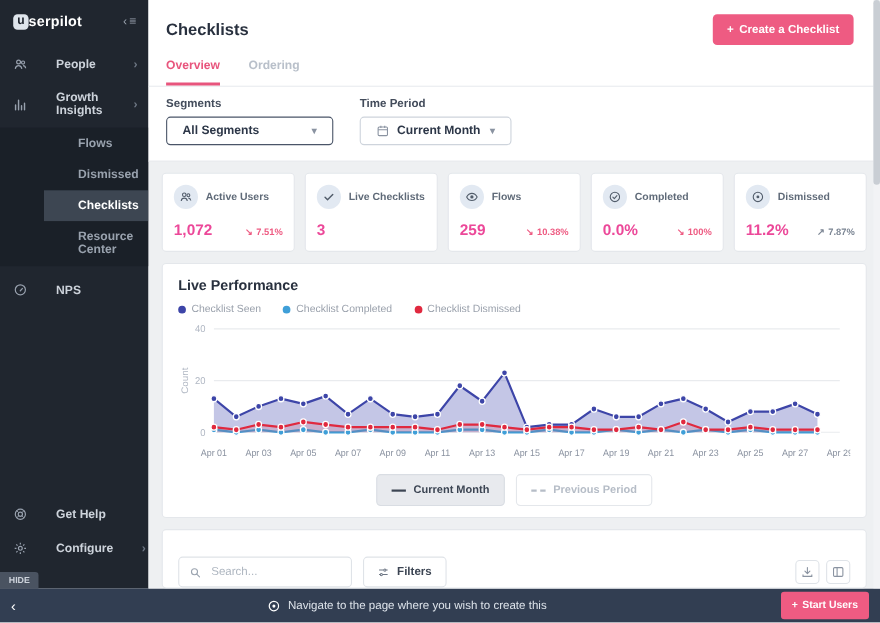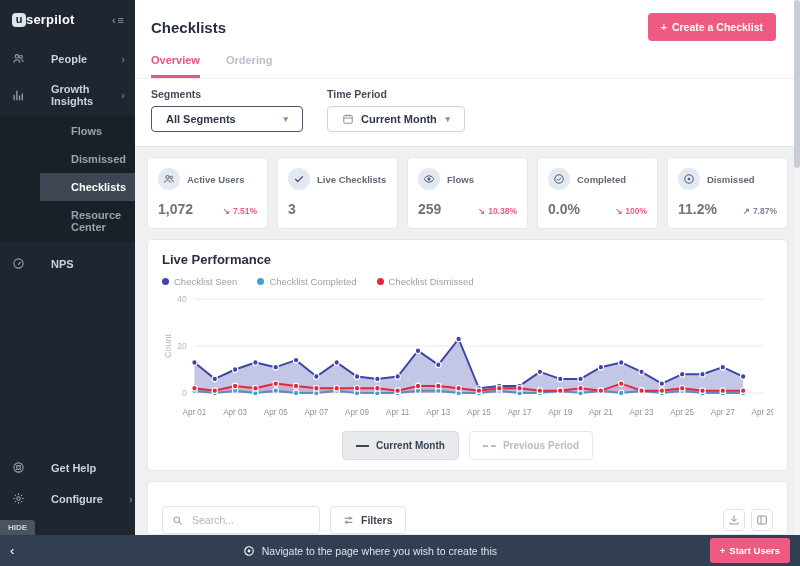--- a/index.html
+++ b/index.html
@@ -40,21 +40,21 @@
   .select .ic{width:12px;height:12px;color:#8a93a1;flex:none;}
   .caret{margin-left:auto;color:#8a93a1;font-size:9px;}
 
   .stats-row{display:flex;gap:9px;padding:10px 12px 4px;}
   .stat-card{flex:1;background:#fff;border:1px solid #e4e7eb;border-radius:4px;padding:10px 10px 11px;min-width:0;}
   .stat-top{display:flex;align-items:center;gap:7px;}
   .stat-bubble{width:22px;height:22px;border-radius:50%;background:#e2e9f2;display:flex;align-items:center;justify-content:center;color:#525d6b;flex:none;}
   .stat-bubble svg{width:12px;height:12px;}
   .stat-label{font-size:9.5px;color:#5f6a78;font-weight:bold;white-space:nowrap;}
   .stat-bottom{display:flex;align-items:baseline;margin-top:11px;}
-  .stat-value{font-size:14px;font-weight:bold;color:#737373;}
+  .stat-value{font-size:14px;font-weight:bold;color:#ec4899;}
   .stat-delta{margin-left:auto;font-size:8.5px;display:flex;gap:3px;align-items:center;font-weight:bold;}
   .stat-delta.down{color:#ee5b82;}
   .stat-delta.up{color:#7b8593;}
 
   .chart-panel{margin:6px 12px 10px;background:#fff;border:1px solid #e4e7eb;border-radius:4px;padding:12px 14px 10px;}
   .chart-title{font-size:13px;font-weight:bold;color:#28303e;}
   .legend{display:flex;gap:20px;margin-top:9px;}
   .legend-item{display:flex;align-items:center;gap:5px;font-size:9.5px;color:#9aa1ac;}
   .legend-dot{width:7px;height:7px;border-radius:50%;flex:none;}
   svg.chart{display:block;margin-top:2px;width:100%;height:134px;}

